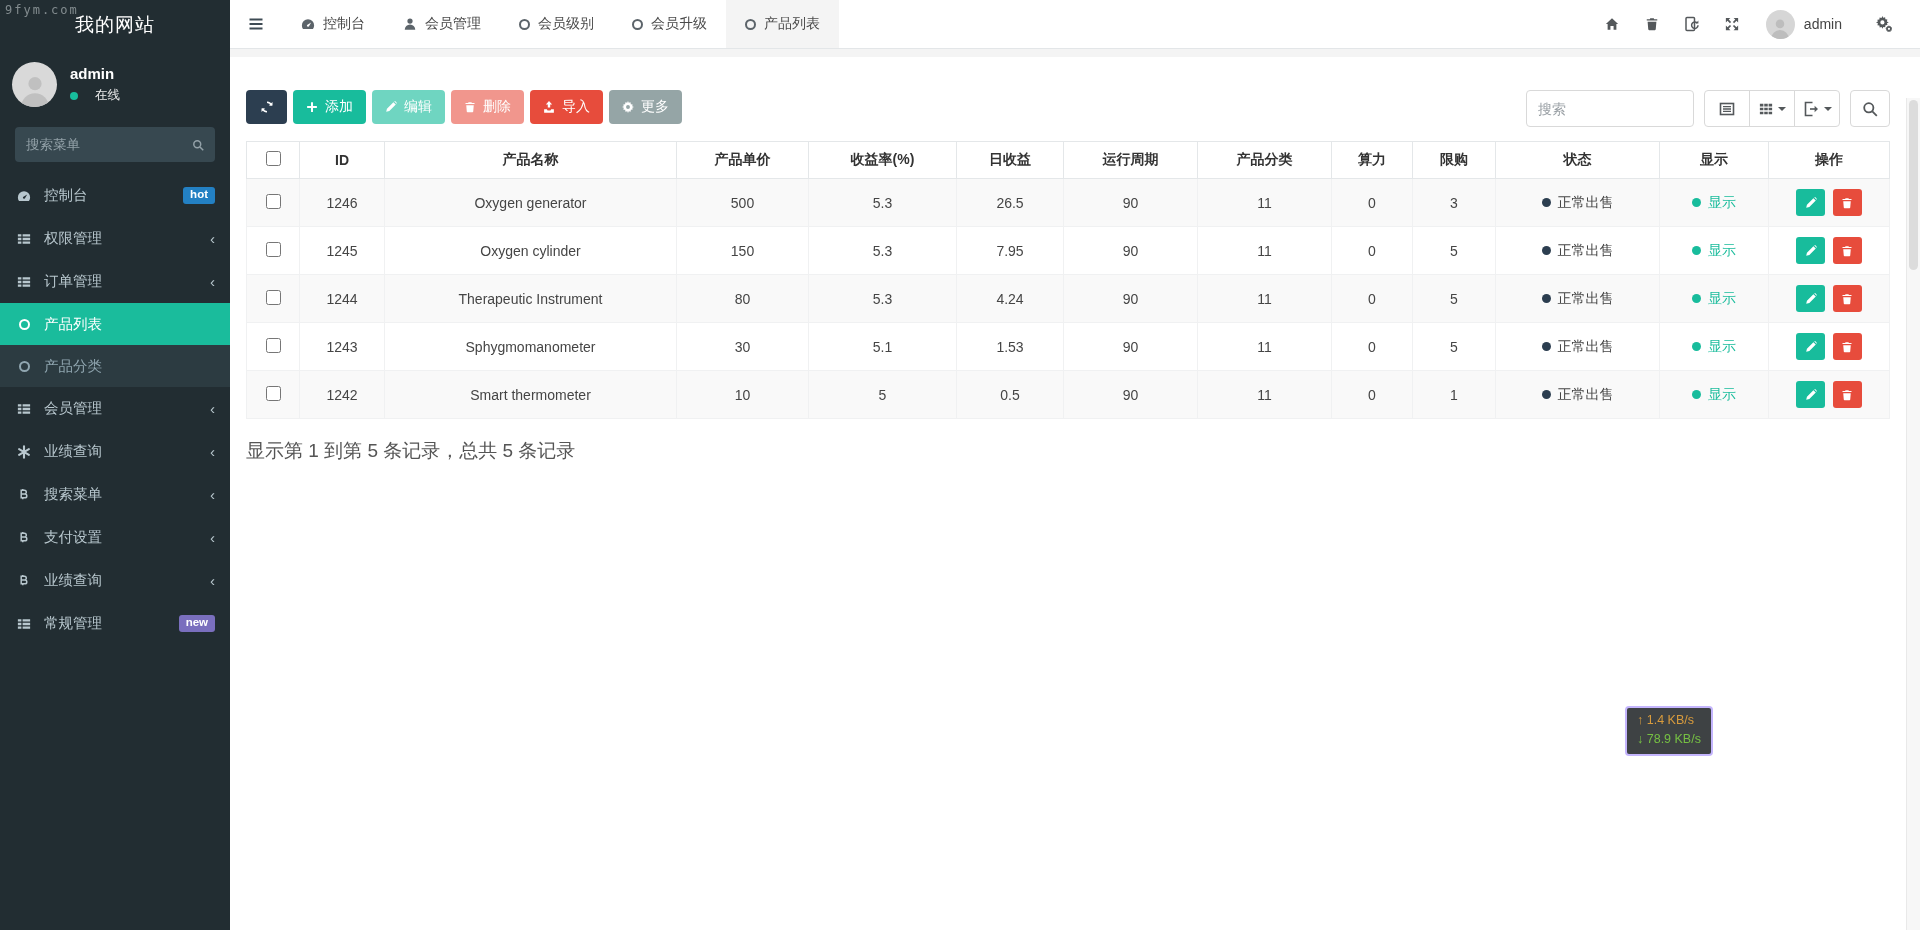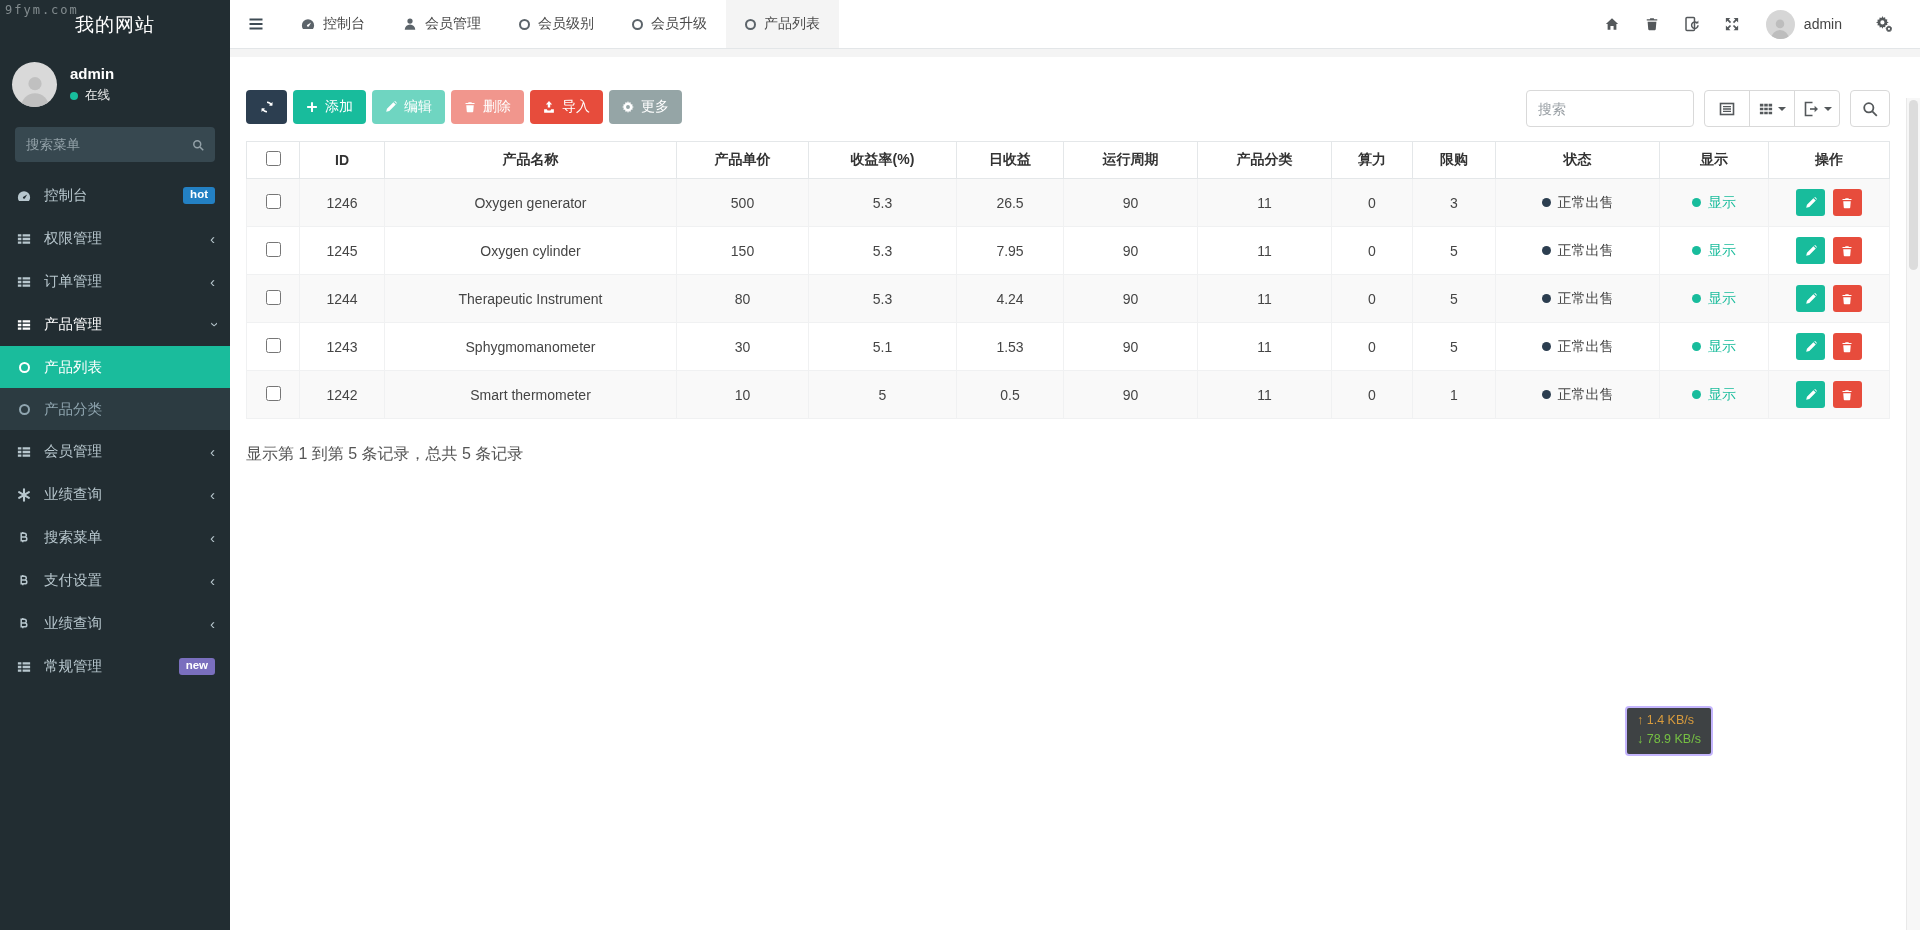--- a/index.html
+++ b/index.html
@@ -11,21 +11,21 @@
   .ic16 { width:16px; height:16px; }
 
   
   .sidebar { width:230px; flex-shrink:0; background:#222d32; color:#b8c7ce; position:relative; z-index:3; }
   .watermark { position:absolute; top:3px; left:5px; font-family:"DejaVu Sans Mono",monospace; font-size:12px; letter-spacing:2px; color:rgba(210,216,219,.55); }
   .brand { height:50px; display:flex; align-items:center; justify-content:center; color:#fff; font-size:19px; letter-spacing:1px; }
   .user-panel { display:flex; align-items:center; gap:13px; padding:12px 12px 14px 12px; }
   .avatar-lg { width:45px; height:45px; border-radius:50%; background:#d9d9d9; overflow:hidden; display:flex; align-items:flex-end; justify-content:center; flex-shrink:0; }
   .avatar-lg svg { width:34px; height:34px; color:#c0c0c0; }
   .user-name { color:#fff; font-weight:bold; font-size:15px; margin-bottom:5px; }
-  .user-status { display:flex; align-items:center; gap:7px; font-size:12.5px; color:#ececec; }
+  .user-status { display:flex; align-items:center; gap:17px; font-size:12.5px; color:#ececec; }
   .dot { width:9px; height:9px; border-radius:50%; display:inline-block; flex-shrink:0; }
   .dot-online { background:#18bc9c; width:8px; height:8px; }
   .sidebar-search { margin:6px 15px 12px 15px; height:35px; background:#374850; border-radius:4px; display:flex; align-items:center; padding:0 11px; gap:8px; }
   .sidebar-search input { flex:1; background:transparent; border:none; outline:none; color:#d0d7da; font-size:13.5px; min-width:0; }
   .sidebar-search input::placeholder { color:#93a1a8; }
   .sidebar-search .sicon { color:#93a1a8; }
 
   .menu { list-style:none; }
   .mi-item { height:43px; display:flex; align-items:center; gap:11px; padding:0 15px; font-size:14.5px; color:#b8c7ce; cursor:pointer; }
   .mi-ic { width:18px; display:flex; justify-content:center; align-items:center; flex-shrink:0; color:inherit; }
@@ -85,21 +85,21 @@
   .grid tbody tr:nth-child(odd) td { background:#f9f9f9; }
   .cell-flex { display:inline-flex; align-items:center; gap:7px; }
   .dot-status { background:#2c3e50; }
   .dot-show { background:#18bc9c; }
   .show-text { color:#1abc9c; }
   .cb { width:15px; height:15px; cursor:pointer; accent-color:#fff; }
   .op-btn { width:29px; height:27px; border:none; border-radius:3px; display:inline-flex; align-items:center; justify-content:center; color:#fff; cursor:pointer; margin:0 2px; }
   .op-edit { background:#18bc9c; }
   .op-del { background:#e74c3c; }
 
-  .summary { margin-top:25px; font-size:16px; color:#555; }
+  .summary { margin-top:19px; font-size:19px; color:#555; }
 
   
   .net-box { position:absolute; left:1625px; top:706px; background:rgba(47,52,54,.93); border:2px solid #c4b5fd; border-radius:4px; padding:3px 10px 4px; font-size:12.5px; line-height:1.55; z-index:5; }
   .net-up { color:#d89b3d; white-space:nowrap; }
   .net-down { color:#76c043; white-space:nowrap; }
   .scrollstrip { position:absolute; right:0; top:49px; bottom:0; width:14px; background:#f7f7f7; border-left:1px solid #e9e9e9; z-index:4; }
   .scrollthumb { position:absolute; top:2px; left:2px; right:2px; height:170px; background:#dcdcdc; border-radius:6px; }
 </style>
 </head>
 <body>
@@ -159,31 +159,20 @@
     </li>
     <li class="mi-item">
       <span class="mi-ic">
           <svg class="ic" viewBox="0 0 16 16">
             <path fill="currentColor" d="M1 2.6h4v2.6H1zM6.4 2.6H15v2.6H6.4zM1 6.7h4v2.6H1zM6.4 6.7H15v2.6H6.4zM1 10.8h4v2.6H1zM6.4 10.8H15v2.6H6.4z"></path>
           </svg>
         </span>
       <span class="mi-label">订单管理</span>
       <span class="mi-right">
           <span class="chev">‹</span>
-        </span>
-    </li>
-    <li class="mi-item mi-open">
-      <span class="mi-ic">
-          <svg class="ic" viewBox="0 0 16 16">
-            <path fill="currentColor" d="M1 2.6h4v2.6H1zM6.4 2.6H15v2.6H6.4zM1 6.7h4v2.6H1zM6.4 6.7H15v2.6H6.4zM1 10.8h4v2.6H1zM6.4 10.8H15v2.6H6.4z"></path>
-          </svg>
-        </span>
-      <span class="mi-label">产品管理</span>
-      <span class="mi-right">
-          <span class="chev chev-down">‹</span>
         </span>
     </li>
     <ul class="submenu">
       <li class="mi-item active">
         <span class="mi-ic">
             <span class="circle-o"></span>
           </span>
         <span class="mi-label">产品列表</span>
       </li>
       <li class="mi-item">

